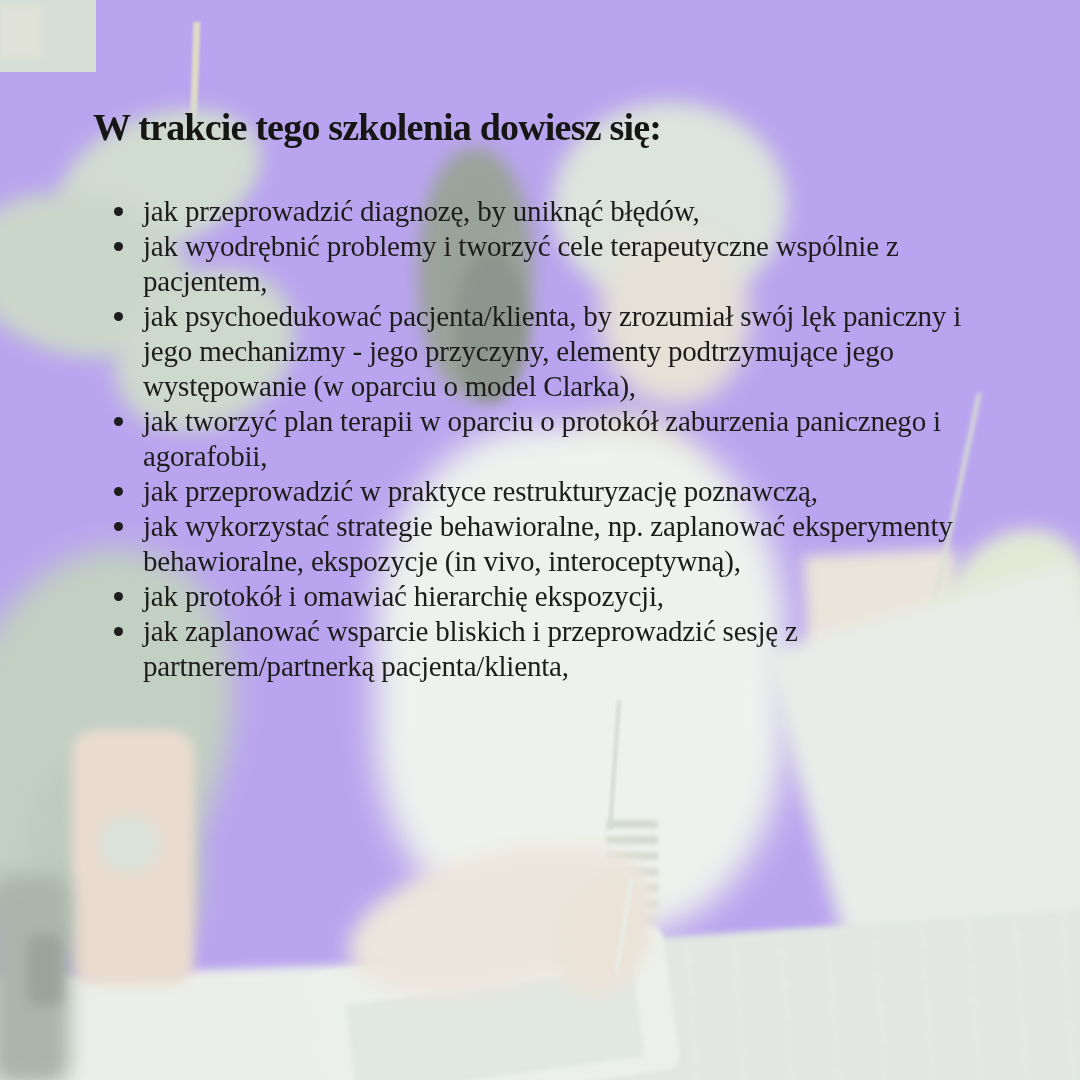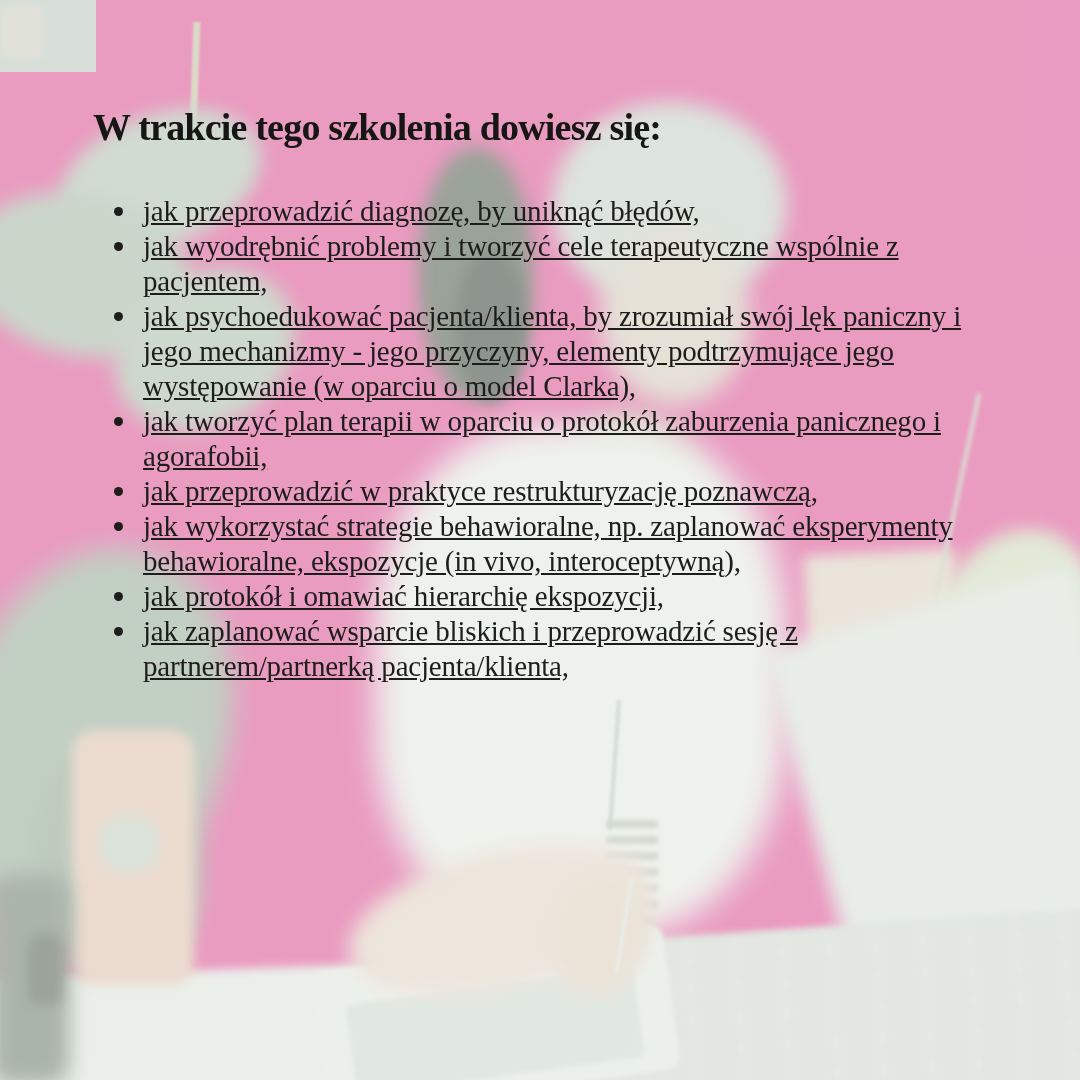--- a/index.html
+++ b/index.html
@@ -3,21 +3,21 @@
 <meta charset="utf-8">
 <style>
   html, body { margin: 0; padding: 0; }
   body { font-family: "Liberation Serif", serif; }
 
   .canvas {
     position: relative;
     width: 1080px;
     height: 1080px;
     overflow: hidden;
-    background: #ec4899;
+    background: #8b5cf6;
   }
 
   
   .photo { position: absolute; inset: 0; z-index: 0; }
   .photo div { position: absolute; }
 
   .bg-frame { left: 0; top: 0; width: 96px; height: 72px; background: #c5cfc7; }
   .bg-frame-inner { left: 0; top: 6px; width: 42px; height: 52px; background: #d9d6c8; filter: blur(3px); }
   .bg-stick { left: 190px; top: 22px; width: 7px; height: 195px; background: #cec8a6; transform: rotate(2deg); filter: blur(1px); }
 
@@ -93,21 +93,21 @@
     left: 113px;
     top: 194px;
     width: 852px;
     margin: 0;
     padding: 0;
     list-style: none;
     font-size: 29px;
     line-height: 35px;
     letter-spacing: -0.2px;
   }
-  .bullets li { position: relative; padding-left: 30px; margin: 0; text-decoration: underline; }
+  .bullets li { position: relative; padding-left: 30px; margin: 0; }
   .bullets li::before {
     content: "";
     position: absolute;
     left: 1px;
     top: 13px;
     width: 9px;
     height: 9px;
     border-radius: 50%;
     background: #1d1d1b;
   }

